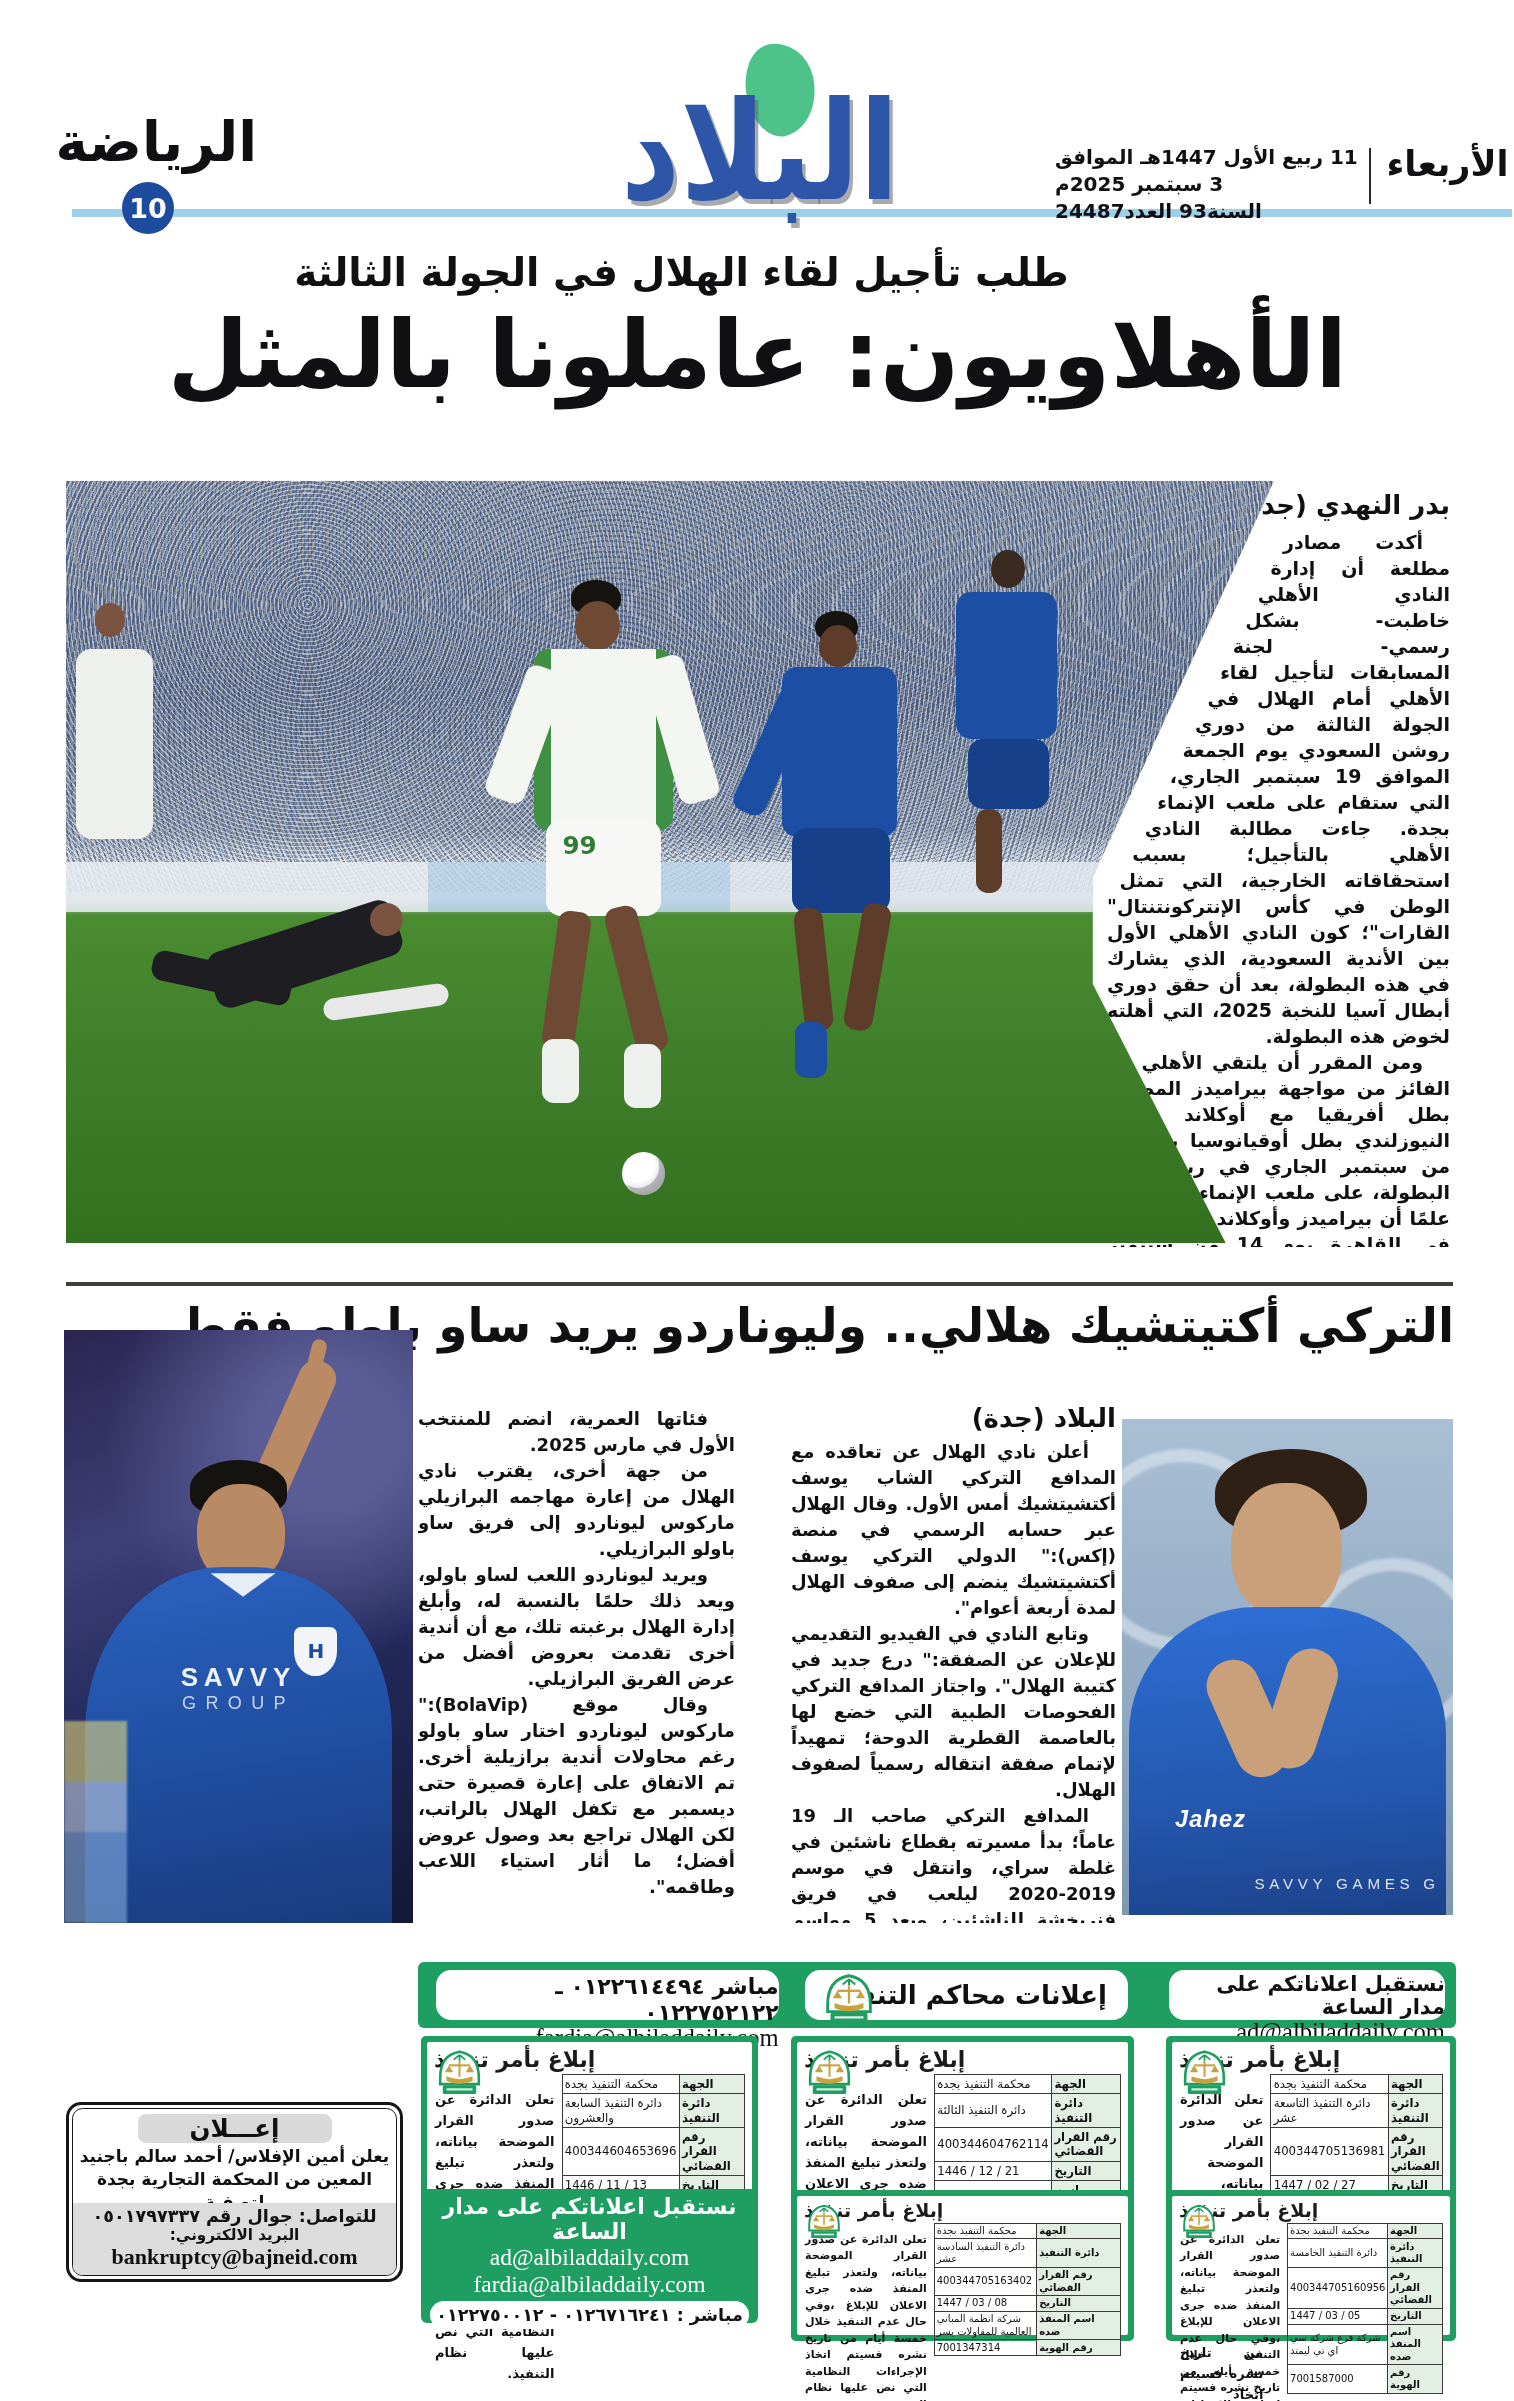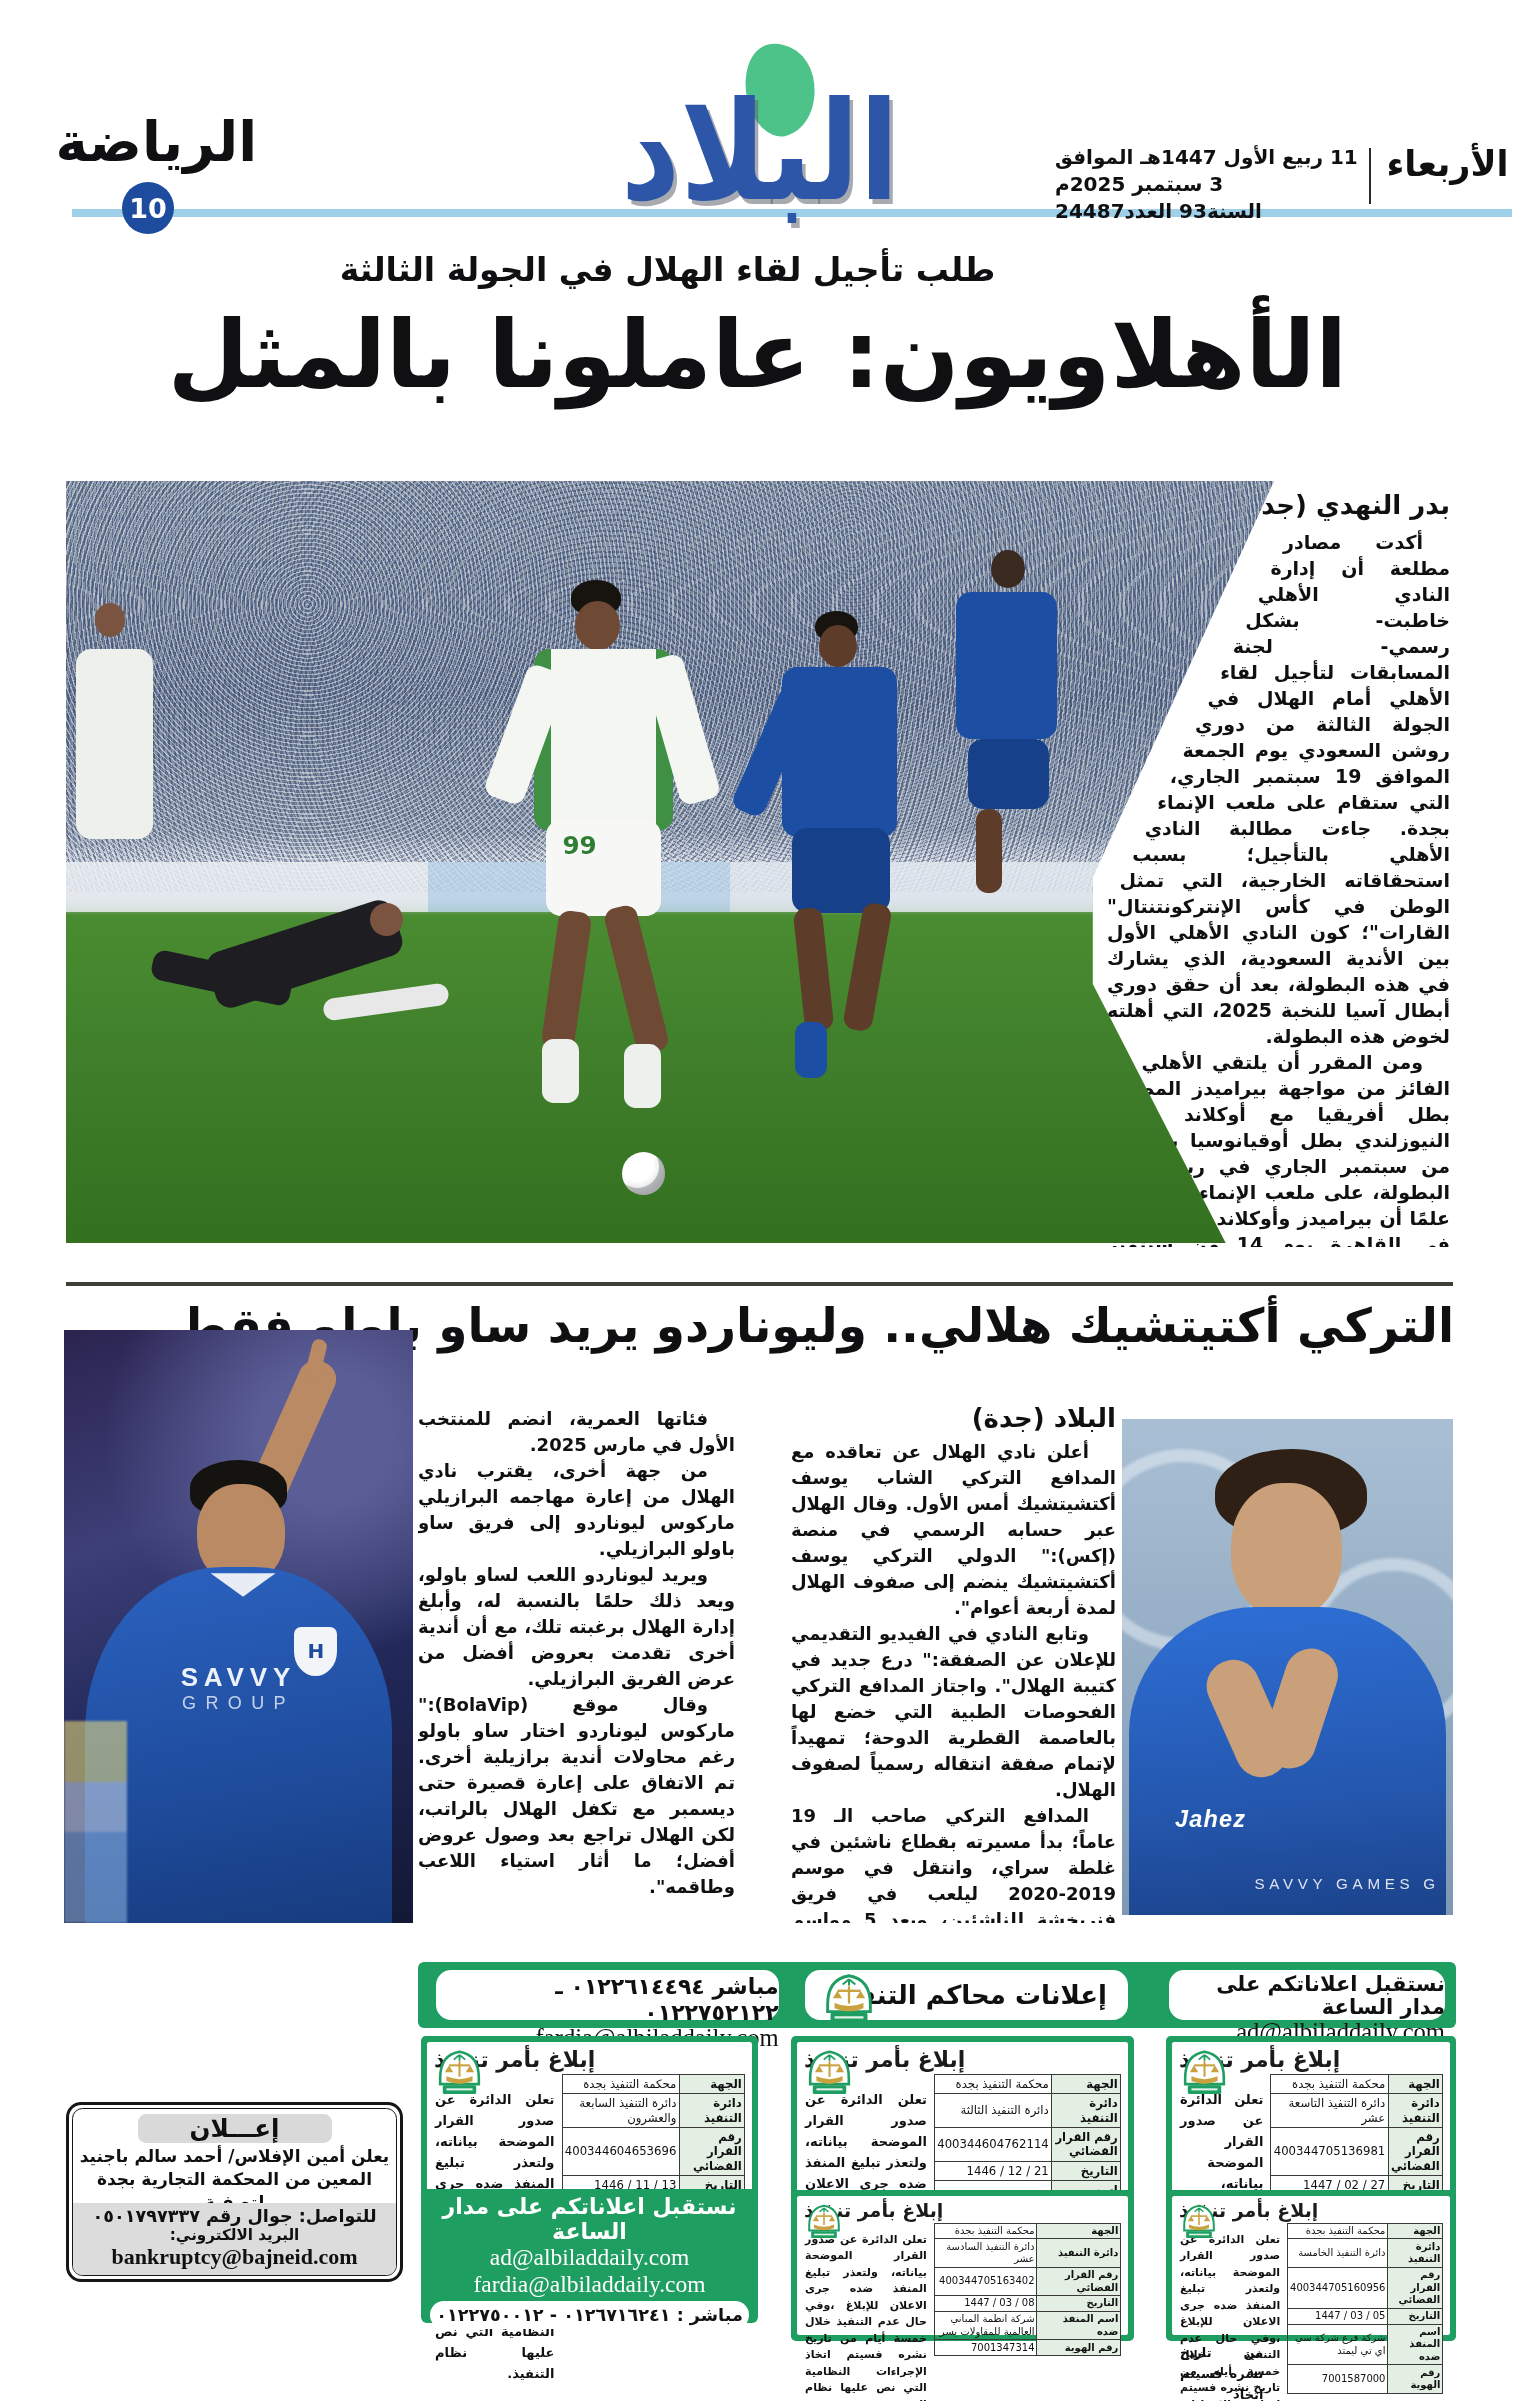--- a/index.html
+++ b/index.html
@@ -15,21 +15,21 @@
   .logo-map{position:absolute;left:93px;top:3.5px;width:69px;height:93px;background:#4ec389;
             border-radius:46% 54% 58% 42% / 52% 44% 56% 48%;transform:rotate(-12deg)}
   .logo-text{position:absolute;left:0;bottom:-4.7px;width:100%;text-align:center;font-size:116px;font-weight:900;
              color:#2d56a8;line-height:1;letter-spacing:-4.7px;transform:scaleY(1.18);transform-origin:bottom;
              text-shadow:3.5px 4.1px 0 rgba(95,100,110,.55)}
   .weekday{left:1384px;top:144px;width:129px;font-size:35px;font-weight:900;text-align:center}
   .head-divider{left:1370px;top:148px;width:2.3px;height:56px;background:#2a2a2a}
   .dateblock{left:1056px;top:144px;width:308px;text-align:left;font-size:20px;font-weight:700;line-height:27px}
   .dateblock div{text-align:left}
   
-  .kicker{left:164px;top:250px;width:1009px;text-align:center;font-size:33px;font-weight:900}
+  .kicker{left:178px;top:250px;width:1009px;text-align:center;font-size:39px;font-weight:900}
   .headline1{left:65px;top:300px;width:1387px;text-align:center;font-size:93px;font-weight:900;
              letter-spacing:-2.9px;line-height:1.2;white-space:nowrap}
   .byline1{left:1108px;top:490px;width:343px;text-align:right;font-size:26px;font-weight:900}
   .a1col{left:1108px;top:529px;width:343px;height:718px;font-size:19px;line-height:26px;font-weight:700;
          text-align:justify;overflow:hidden}
   .a1col p,.a2col p{margin:0;text-indent:27px}
   .wedge-a{float:left;width:176px;height:364px;shape-outside:polygon(0 0,100% 0,0 100%)}
   
   .photo1{left:67px;top:481px;width:1208px;height:762px;
           clip-path:polygon(0 0,100% 0,85% 52%,85% 66%,96% 100%,0 100%);
@@ -100,21 +100,21 @@
   .ads-mid-title{position:absolute;right:21px;top:10.6px;font-size:26px;font-weight:900}
   .ads-mid-emblem{position:absolute;left:17.6px;top:1.2px;width:52px;height:61px}
   .ads-phones{font-size:22px;font-weight:900;line-height:1.15}
   
   .notice{position:absolute;background:#1f9e62;border-radius:4.7px;padding:5.9px;box-sizing:border-box}
   .notice-inner{position:relative;background:#fff;border-radius:2.3px;width:100%;height:100%;box-sizing:border-box;padding:3.5px 7px}
   .notice-title{text-align:left;font-weight:900;font-size:22px;color:#1b1b1b;margin:1.2px 0 2.3px}
   .notice-emblem{position:absolute;left:9.4px;top:4.7px;width:47px;height:56px}
   .notice-row{display:flex;gap:5.9px;align-items:flex-start}
   .notice-table{width:59%;border-collapse:collapse;flex:none}
-  .notice-table td{border:1.2px solid #3a3a3a;text-align:right;padding:1.8px 2.3px;font-size:11.7px;line-height:1.25}
+  .notice-table td{border:1.2px solid #3a3a3a;text-align:left;padding:1.8px 2.3px;font-size:11.7px;line-height:1.25}
   .notice-table td.l{background:#e2efe2;font-weight:800;width:45%}
   .notice-body{flex:1;font-size:13px;font-weight:700;line-height:1.62;text-align:justify;padding:15.2px 1.2px 0 1.2px}
   .compact .notice-title{font-size:19px;margin:0 0 1.2px}
   .compact .notice-table td{font-size:10px;padding:1.2px 1.8px;border-width:0.9px}
   .compact .notice-body{font-size:11px;line-height:1.5;padding-top:9.4px}
   .compact .notice-emblem{width:36px;height:45px}
   
   .contactbox{left:422px;top:2189px;width:337px;height:134px;background:#1f9e62;border-radius:5.9px;
               text-align:center;color:#fff;box-sizing:border-box;padding-top:4.7px}
   .contact-title{font-size:22px;font-weight:900}

